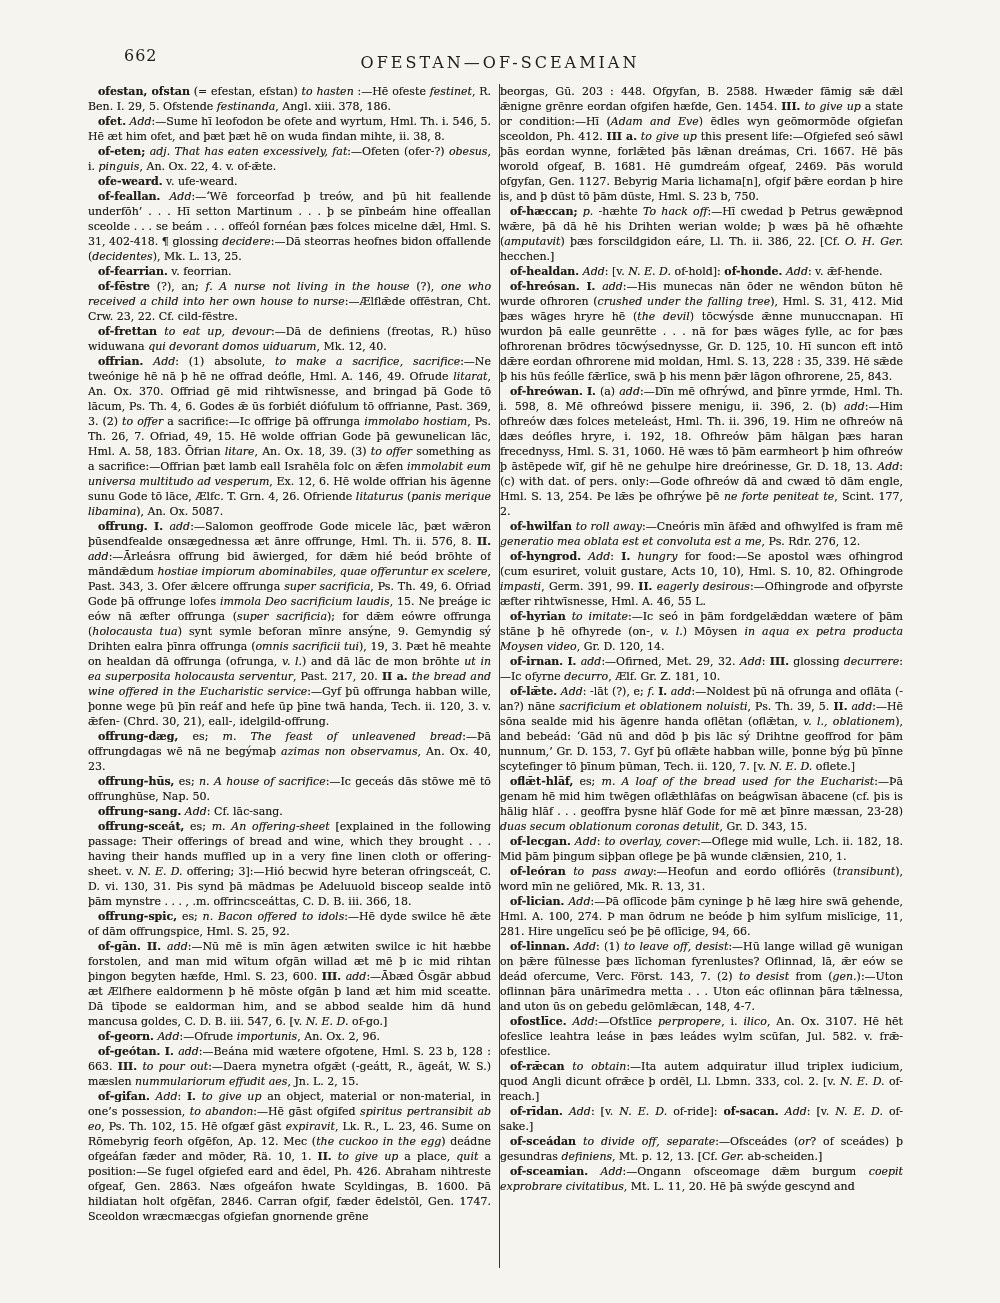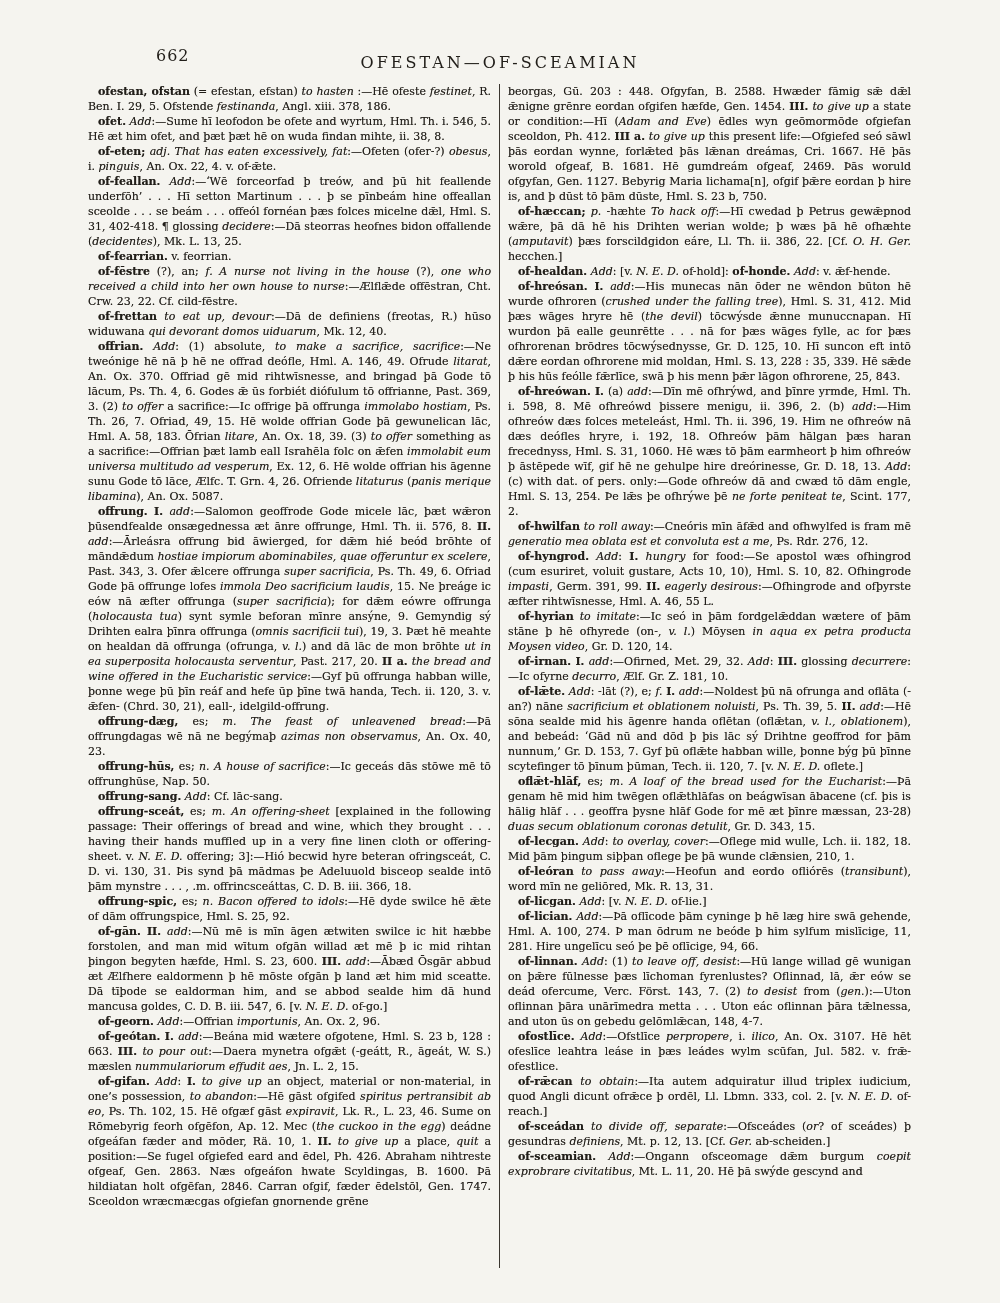--- a/index.html
+++ b/index.html
@@ -11,94 +11,95 @@
   .sheet {
     position:relative;
     width:1000px; height:1303px;
     background:#f5f4ef;
     color:#211e19;
     overflow:hidden;
   }
   .running-head { position:absolute; top:44px; left:0; width:1000px; height:26px; }
   .pagenum {
     position:absolute; left:124px; top:2px;
-    font-size:16px; letter-spacing:1px;margin-left:32px;
+    font-size:16px; letter-spacing:1px;
   }
   .head-title {
     position:absolute; left:0; right:0; top:9px;
     text-align:center;
     font-size:16px; letter-spacing:3px;
     word-spacing:1px;
   }
   .text-area {
     position:absolute; top:84px; left:88px;
     width:824px; height:1190px;
     display:flex;
   }
   .col {
     width:403px; height:1186px; overflow:hidden;
     text-align:justify;
     font-size:11px;
     line-height:15px;
     text-shadow:0 0 0.4px rgba(33,30,25,0.55);
   }
   .col-left { margin-right:8px; }
-  .col-right { margin-left:8px; }
+  .col-right { }
   .rule { width:1px; background:#3a362f; height:1184px; }
   p.entry { margin:0; padding:0; text-indent:10px; }
   p.entry.flush { text-indent:0; }
   p.entry b { font-weight:bold; }
   p.entry i { font-style:italic; }
 </style>
 </head>
 <body>
 
 <div class="sheet">
   <div class="running-head">
     <span class="pagenum">662</span>
     <span class="head-title">OFESTAN—OF-SCEAMIAN</span>
   </div>
   <div class="text-area">
     <div class="col col-left" id="col-left">
         <p class="entry"><b>ofestan, ofstan</b><span> (= efestan, efstan) </span><i>to hasten</i><span> :—Hē ofeste </span><i>festinet</i><span>, R. Ben. I. 29, 5.  Ofstende </span><i>festinanda</i><span>, Angl. xiii. 378, 186.</span></p>
         <p class="entry"><b>ofet.</b><span>  </span><i>Add</i><span>:—Sume hī leofodon be ofete and wyrtum, Hml. Th. i. 546, 5.  Hē æt him ofet, and þæt þæt hē on wuda findan mihte, ii. 38, 8.</span></p>
         <p class="entry"><b>of-eten;</b><span> </span><i>adj. That has eaten excessively, fat</i><span>:—Ofeten (ofer-?) </span><i>obesus</i><span>, i. </span><i>pinguis</i><span>, An. Ox. 22, 4.  v. of-ǣte.</span></p>
+        <p class="entry"><b>ofe-weard.</b><span>  v. ufe-weard.</span></p>
         <p class="entry"><b>of-feallan.</b><span>  </span><i>Add</i><span>:—‘Wē forceorfad þ treów, and þū hit feallende underfōh’ . . . Hī setton Martinum . . . þ se pīnbeám hine offeallan sceolde . . . se beám . . . offeól fornéan þæs folces micelne dǣl, Hml. S. 31, 402-418.  ¶ glossing </span><i>decidere</i><span>:—Dā steorras heofnes bidon offallende (</span><i>decidentes</i><span>), Mk. L. 13, 25.</span></p>
         <p class="entry"><b>of-fearrian.</b><span>  v. feorrian.</span></p>
         <p class="entry"><b>of-fēstre</b><span> (?), an; </span><i>f. A nurse not living in the house</i><span> (?), </span><i>one who received a child into her own house to nurse</i><span>:—Ælflǣde offēstran, Cht. Crw. 23, 22.  Cf. cild-fēstre.</span></p>
         <p class="entry"><b>of-frettan</b><span> </span><i>to eat up, devour</i><span>:—Dā de definiens (freotas, R.) hūso widuwana </span><i>qui devorant domos uiduarum</i><span>, Mk. 12, 40.</span></p>
         <p class="entry"><b>offrian.</b><span>  </span><i>Add</i><span>: (1) absolute, </span><i>to make a sacrifice, sacrifice</i><span>:—Ne tweónige hē nā þ hē ne offrad deófle, Hml. A. 146, 49.  Ofrude </span><i>litarat</i><span>, An. Ox. 370.  Offriad gē mid rihtwīsnesse, and bringad þā Gode tō lācum, Ps. Th. 4, 6.  Godes ǣ ūs forbiét diófulum tō offrianne, Past. 369, 3.  (2) </span><i>to offer</i><span> a sacrifice:—Ic offrige þā offrunga </span><i>immolabo hostiam</i><span>, Ps. Th. 26, 7.  Ofriad, 49, 15.  Hē wolde offrian Gode þā gewunelican lāc, Hml. A. 58, 183.  Ōfrian </span><i>litare</i><span>, An. Ox. 18, 39.  (3) </span><i>to offer</i><span> something as a sacrifice:—Offrian þæt lamb eall Israhēla folc on ǣfen </span><i>immolabit eum universa multitudo ad vesperum</i><span>, Ex. 12, 6.  Hē wolde offrian his āgenne sunu Gode tō lāce, Ælfc. T. Grn. 4, 26.  Ofriende </span><i>litaturus</i><span> (</span><i>panis merique libamina</i><span>), An. Ox. 5087.</span></p>
         <p class="entry"><b>offrung.</b><span>  </span><b>I.</b><span> </span><i>add</i><span>:—Salomon geoffrode Gode micele lāc, þæt wǣron þūsendfealde onsægednessa æt ānre offrunge, Hml. Th. ii. 576, 8.  </span><b>II.</b><span> </span><i>add</i><span>:—Ārleásra offrung bid āwierged, for dǣm hié beód brōhte of māndǣdum </span><i>hostiae impiorum abominabiles, quae offeruntur ex scelere</i><span>, Past. 343, 3.  Ofer ǣlcere offrunga </span><i>super sacrificia</i><span>, Ps. Th. 49, 6.  Ofriad Gode þā offrunge lofes </span><i>immola Deo sacrificium laudis</i><span>, 15.  Ne þreáge ic eów nā æfter offrunga (</span><i>super sacrificia</i><span>); for dǣm eówre offrunga (</span><i>holocausta tua</i><span>) synt symle beforan mīnre ansýne, 9.  Gemyndig sý Drihten ealra þīnra offrunga (</span><i>omnis sacrificii tui</i><span>), 19, 3.  Þæt hē meahte on healdan dā offrunga (ofrunga, </span><i>v. l.</i><span>) and dā lāc de mon brōhte </span><i>ut in ea superposita holocausta serventur</i><span>, Past. 217, 20.  </span><b>II a.</b><span> </span><i>the bread and wine offered in the Eucharistic service</i><span>:—Gyf þū offrunga habban wille, þonne wege þū þīn reáf and hefe ūp þīne twā handa, Tech. ii. 120, 3.  v. ǣfen- (Chrd. 30, 21), eall-, idelgild-offrung.</span></p>
         <p class="entry"><b>offrung-dæg,</b><span> es; </span><i>m. The feast of unleavened bread</i><span>:—Þā offrungdagas wē nā ne begýmaþ </span><i>azimas non observamus</i><span>, An. Ox. 40, 23.</span></p>
         <p class="entry"><b>offrung-hūs,</b><span> es; </span><i>n. A house of sacrifice</i><span>:—Ic geceás dās stōwe mē tō offrunghūse, Nap. 50.</span></p>
         <p class="entry"><b>offrung-sang.</b><span>  </span><i>Add</i><span>: Cf. lāc-sang.</span></p>
         <p class="entry"><b>offrung-sceát,</b><span> es; </span><i>m. An offering-sheet</i><span> [explained in the following passage: Their offerings of bread and wine, which they brought . . . having their hands muffled up in a very fine linen cloth or offering-sheet. v. </span><i>N. E. D.</i><span> offering; 3]:—Hió becwid hyre beteran ofringsceát, C. D. vi. 130, 31.  Þis synd þā mādmas þe Adeluuold bisceop sealde intō þām mynstre . . . , .m. offrincsceáttas, C. D. B. iii. 366, 18.</span></p>
         <p class="entry"><b>offrung-spic,</b><span> es; </span><i>n. Bacon offered to idols</i><span>:—Hē dyde swilce hē ǣte of dām offrungspice, Hml. S. 25, 92.</span></p>
         <p class="entry"><b>of-gān.</b><span>  </span><b>II.</b><span> </span><i>add</i><span>:—Nū mē is mīn āgen ætwiten swilce ic hit hæbbe forstolen, and man mid wītum ofgān willad æt mē þ ic mid rihtan þingon begyten hæfde, Hml. S. 23, 600.  </span><b>III.</b><span> </span><i>add</i><span>:—Ābæd Ōsgār abbud æt Ælfhere ealdormenn þ hē mōste ofgān þ land æt him mid sceatte.  Dā tīþode se ealdorman him, and se abbod sealde him dā hund mancusa goldes, C. D. B. iii. 547, 6.  [v. </span><i>N. E. D.</i><span> of-go.]</span></p>
-        <p class="entry"><b>of-georn.</b><span>  </span><i>Add</i><span>:—Offrian </span><i>importunis</i><span>, An. Ox. 2, 96.</span></p>
+        <p class="entry"><b>of-georn.</b><span>  </span><i>Add</i><span>:—Ofrude </span><i>importunis</i><span>, An. Ox. 2, 96.</span></p>
         <p class="entry"><b>of-geótan.</b><span>  </span><b>I.</b><span> </span><i>add</i><span>:—Beána mid wætere ofgotene, Hml. S. 23 b, 128 : 663.  </span><b>III.</b><span> </span><i>to pour out</i><span>:—Daera mynetra ofgǣt (-geátt, R., āgeát, W. S.) mæslen </span><i>nummulariorum effudit aes</i><span>, Jn. L. 2, 15.</span></p>
         <p class="entry"><b>of-gifan.</b><span>  </span><i>Add</i><span>: </span><b>I.</b><span> </span><i>to give up</i><span> an object, material or non-material, in one’s possession, </span><i>to abandon</i><span>:—Hē gāst ofgifed </span><i>spiritus pertransibit ab eo</i><span>, Ps. Th. 102, 15.  Hē ofgæf gāst </span><i>expiravit</i><span>, Lk. R., L. 23, 46.  Sume on Rōmebyrig feorh ofgēfon, Ap. 12.  Mec (</span><i>the cuckoo in the egg</i><span>) deádne ofgeáfan fæder and mōder, Rä. 10, 1.  </span><b>II.</b><span> </span><i>to give up</i><span> a place, </span><i>quit</i><span> a position:—Se fugel ofgiefed eard and ēdel, Ph. 426.  Abraham nihtreste ofgeaf, Gen. 2863.  Næs ofgeáfon hwate Scyldingas, B. 1600.  Þā hildiatan holt ofgēfan, 2846.  Carran ofgif, fæder ēdelstōl, Gen. 1747.  Sceoldon wræcmæcgas ofgiefan gnornende grēne</span></p>
       </div>
     <div class="rule"></div>
     <div class="col col-right" id="col-right">
         <p class="entry flush"><span>beorgas, Gū. 203 : 448.  Ofgyfan, B. 2588.  Hwæder fāmig sǣ dǣl ǣnigne grēnre eordan ofgifen hæfde, Gen. 1454.  </span><b>III.</b><span> </span><i>to give up</i><span> a state or condition:—Hī (</span><i>Adam and Eve</i><span>) ēdles wyn geōmormōde ofgiefan sceoldon, Ph. 412.  </span><b>III a.</b><span> </span><i>to give up</i><span> this present life:—Ofgiefed seó sāwl þās eordan wynne, forlǣted þās lǣnan dreámas, Cri. 1667.  Hē þās worold ofgeaf, B. 1681.  Hē gumdreám ofgeaf, 2469.  Þās woruld ofgyfan, Gen. 1127.  Bebyrig Maria lichama[n], ofgif þǣre eordan þ hire is, and þ dūst tō þām dūste, Hml. S. 23 b, 750.</span></p>
         <p class="entry"><b>of-hæccan;</b><span> </span><i>p.</i><span> -hæhte </span><i>To hack off</i><span>:—Hī cwedad þ Petrus gewǣpnod wǣre, þā dā hē his Drihten werian wolde; þ wæs þā hē ofhæhte (</span><i>amputavit</i><span>) þæs forscildgidon eáre, Ll. Th. ii. 386, 22.  [Cf. </span><i>O. H. Ger.</i><span> hecchen.]</span></p>
         <p class="entry"><b>of-healdan.</b><span>  </span><i>Add</i><span>: [v. </span><i>N. E. D.</i><span> of-hold]: </span><b>of-honde.</b><span>  </span><i>Add</i><span>: v. ǣf-hende.</span></p>
         <p class="entry"><b>of-hreósan.</b><span>  </span><b>I.</b><span> </span><i>add</i><span>:—His munecas nān ōder ne wēndon būton hē wurde ofhroren (</span><i>crushed under the falling tree</i><span>), Hml. S. 31, 412.  Mid þæs wāges hryre hē (</span><i>the devil</i><span>) tōcwýsde ǣnne munuccnapan.  Hī wurdon þā ealle geunrētte . . . nā for þæs wāges fylle, ac for þæs ofhrorenan brōdres tōcwýsednysse, Gr. D. 125, 10.  Hī suncon eft intō dǣre eordan ofhrorene mid moldan, Hml. S. 13, 228 : 35, 339.  Hē sǣde þ his hūs feólle fǣrlīce, swā þ his menn þǣr lāgon ofhrorene, 25, 843.</span></p>
         <p class="entry"><b>of-hreówan.</b><span>  </span><b>I.</b><span> (a) </span><i>add</i><span>:—Dīn mē ofhrýwd, and þīnre yrmde, Hml. Th. i. 598, 8.  Mē ofhreówd þissere menigu, ii. 396, 2.  (b) </span><i>add</i><span>:—Him ofhreów dæs folces meteleást, Hml. Th. ii. 396, 19.  Him ne ofhreów nā dæs deófles hryre, i. 192, 18.  Ofhreów þām hālgan þæs haran frecednyss, Hml. S. 31, 1060.  Hē wæs tō þām earmheort þ him ofhreów þ āstēpede wīf, gif hē ne gehulpe hire dreórinesse, Gr. D. 18, 13.  </span><i>Add</i><span>: (c) with dat. of pers. only:—Gode ofhreów dā and cwæd tō dām engle, Hml. S. 13, 254.  Þe lǣs þe ofhrýwe þē </span><i>ne forte peniteat te</i><span>, Scint. 177, 2.</span></p>
         <p class="entry"><b>of-hwilfan</b><span> </span><i>to roll away</i><span>:—Cneóris mīn āfǣd and ofhwylfed is fram mē </span><i>generatio mea oblata est et convoluta est a me</i><span>, Ps. Rdr. 276, 12.</span></p>
         <p class="entry"><b>of-hyngrod.</b><span>  </span><i>Add</i><span>: </span><b>I.</b><span> </span><i>hungry</i><span> for food:—Se apostol wæs ofhingrod (cum esuriret, voluit gustare, Acts 10, 10), Hml. S. 10, 82.  Ofhingrode </span><i>impasti</i><span>, Germ. 391, 99.  </span><b>II.</b><span> </span><i>eagerly desirous</i><span>:—Ofhingrode and ofþyrste æfter rihtwīsnesse, Hml. A. 46, 55 L.</span></p>
         <p class="entry"><b>of-hyrian</b><span> </span><i>to imitate</i><span>:—Ic seó in þām fordgelǣddan wætere of þām stāne þ hē ofhyrede (on-, </span><i>v. l.</i><span>) Mōysen </span><i>in aqua ex petra producta Moysen video</i><span>, Gr. D. 120, 14.</span></p>
         <p class="entry"><b>of-irnan.</b><span>  </span><b>I.</b><span> </span><i>add</i><span>:—Ofirned, Met. 29, 32.  </span><i>Add</i><span>: </span><b>III.</b><span> glossing </span><i>decurrere</i><span>:—Ic ofyrne </span><i>decurro</i><span>, Ælf. Gr. Z. 181, 10.</span></p>
         <p class="entry"><b>of-lǣte.</b><span>  </span><i>Add</i><span>: -lāt (?), e; </span><i>f.</i><span>  </span><b>I.</b><span> </span><i>add</i><span>:—Noldest þū nā ofrunga and oflāta (-an?) nāne </span><i>sacrificium et oblationem noluisti</i><span>, Ps. Th. 39, 5.  </span><b>II.</b><span> </span><i>add</i><span>:—Hē sōna sealde mid his āgenre handa oflētan (oflǣtan, </span><i>v. l., oblationem</i><span>), and bebeád: ‘Gād nū and dōd þ þis lāc sý Drihtne geoffrod for þām nunnum,’ Gr. D. 153, 7.  Gyf þū oflǣte habban wille, þonne býg þū þīnne scytefinger tō þīnum þūman, Tech. ii. 120, 7.  [v. </span><i>N. E. D.</i><span> oflete.]</span></p>
         <p class="entry"><b>oflǣt-hlāf,</b><span> es; </span><i>m. A loaf of the bread used for the Eucharist</i><span>:—Þā genam hē mid him twēgen oflǣthlāfas on beágwīsan ābacene (cf. þis is hālig hlāf . . . geoffra þysne hlāf Gode for mē æt þīnre mæssan, 23-28) </span><i>duas secum oblationum coronas detulit</i><span>, Gr. D. 343, 15.</span></p>
         <p class="entry"><b>of-lecgan.</b><span>  </span><i>Add</i><span>: </span><i>to overlay, cover</i><span>:—Oflege mid wulle, Lch. ii. 182, 18.  Mid þām þingum siþþan oflege þe þā wunde clǣnsien, 210, 1.</span></p>
         <p class="entry"><b>of-leóran</b><span> </span><i>to pass away</i><span>:—Heofun and eordo ofliórēs (</span><i>transibunt</i><span>), word mīn ne geliōred, Mk. R. 13, 31.</span></p>
-        <p class="entry"><b>of-licgan.</b><span>  </span><i>Add</i><span>: [v. </span><i>N. E. D.</i><span> of-lie.]</span></p>
         <p class="entry"><b>of-lician.</b><span>  </span><i>Add</i><span>:—Þā oflīcode þām cyninge þ hē læg hire swā gehende, Hml. A. 100, 274.  Þ man ōdrum ne beóde þ him sylfum mislīcige, 11, 281.  Hire ungelīcu seó þe þē oflīcige, 94, 66.</span></p>
         <p class="entry"><b>of-linnan.</b><span>  </span><i>Add</i><span>: (1) </span><i>to leave off, desist</i><span>:—Hū lange willad gē wunigan on þǣre fūlnesse þæs līchoman fyrenlustes?  Oflinnad, lā, ǣr eów se deád ofercume, Verc. Först. 143, 7.  (2) </span><i>to desist</i><span> from (</span><i>gen.</i><span>):—Uton oflinnan þāra unārīmedra metta . . . Uton eác oflinnan þāra tǣlnessa, and uton ūs on gebedu gelōmlǣcan, 148, 4-7.</span></p>
         <p class="entry"><b>ofostlīce.</b><span>  </span><i>Add</i><span>:—Ofstlīce </span><i>perpropere</i><span>, i. </span><i>ilico</i><span>, An. Ox. 3107.  Hē hēt ofeslīce leahtra leáse in þæs leádes wylm scūfan, Jul. 582.  v. frǣ-ofestlice.</span></p>
         <p class="entry"><b>of-rǣcan</b><span> </span><i>to obtain</i><span>:—Ita autem adquiratur illud triplex iudicium, quod Angli dicunt ofrǣce þ ordēl, Ll. Lbmn. 333, col. 2.  [v. </span><i>N. E. D.</i><span> of-reach.]</span></p>
+        <p class="entry"><b>of-rīdan.</b><span>  </span><i>Add</i><span>: [v. </span><i>N. E. D.</i><span> of-ride]: </span><b>of-sacan.</b><span>  </span><i>Add</i><span>: [v. </span><i>N. E. D.</i><span> of-sake.]</span></p>
         <p class="entry"><b>of-sceádan</b><span> </span><i>to divide off, separate</i><span>:—Ofsceádes (</span><i>or</i><span>? of sceádes) þ gesundras </span><i>definiens</i><span>, Mt. p. 12, 13.  [Cf. </span><i>Ger.</i><span> ab-scheiden.]</span></p>
         <p class="entry"><b>of-sceamian.</b><span>  </span><i>Add</i><span>:—Ongann ofsceomage dǣm burgum </span><i>coepit exprobrare civitatibus</i><span>, Mt. L. 11, 20.  Hē þā swýde gescynd and</span></p>
       </div>
   </div>
 </div>
 
 </body></html>

